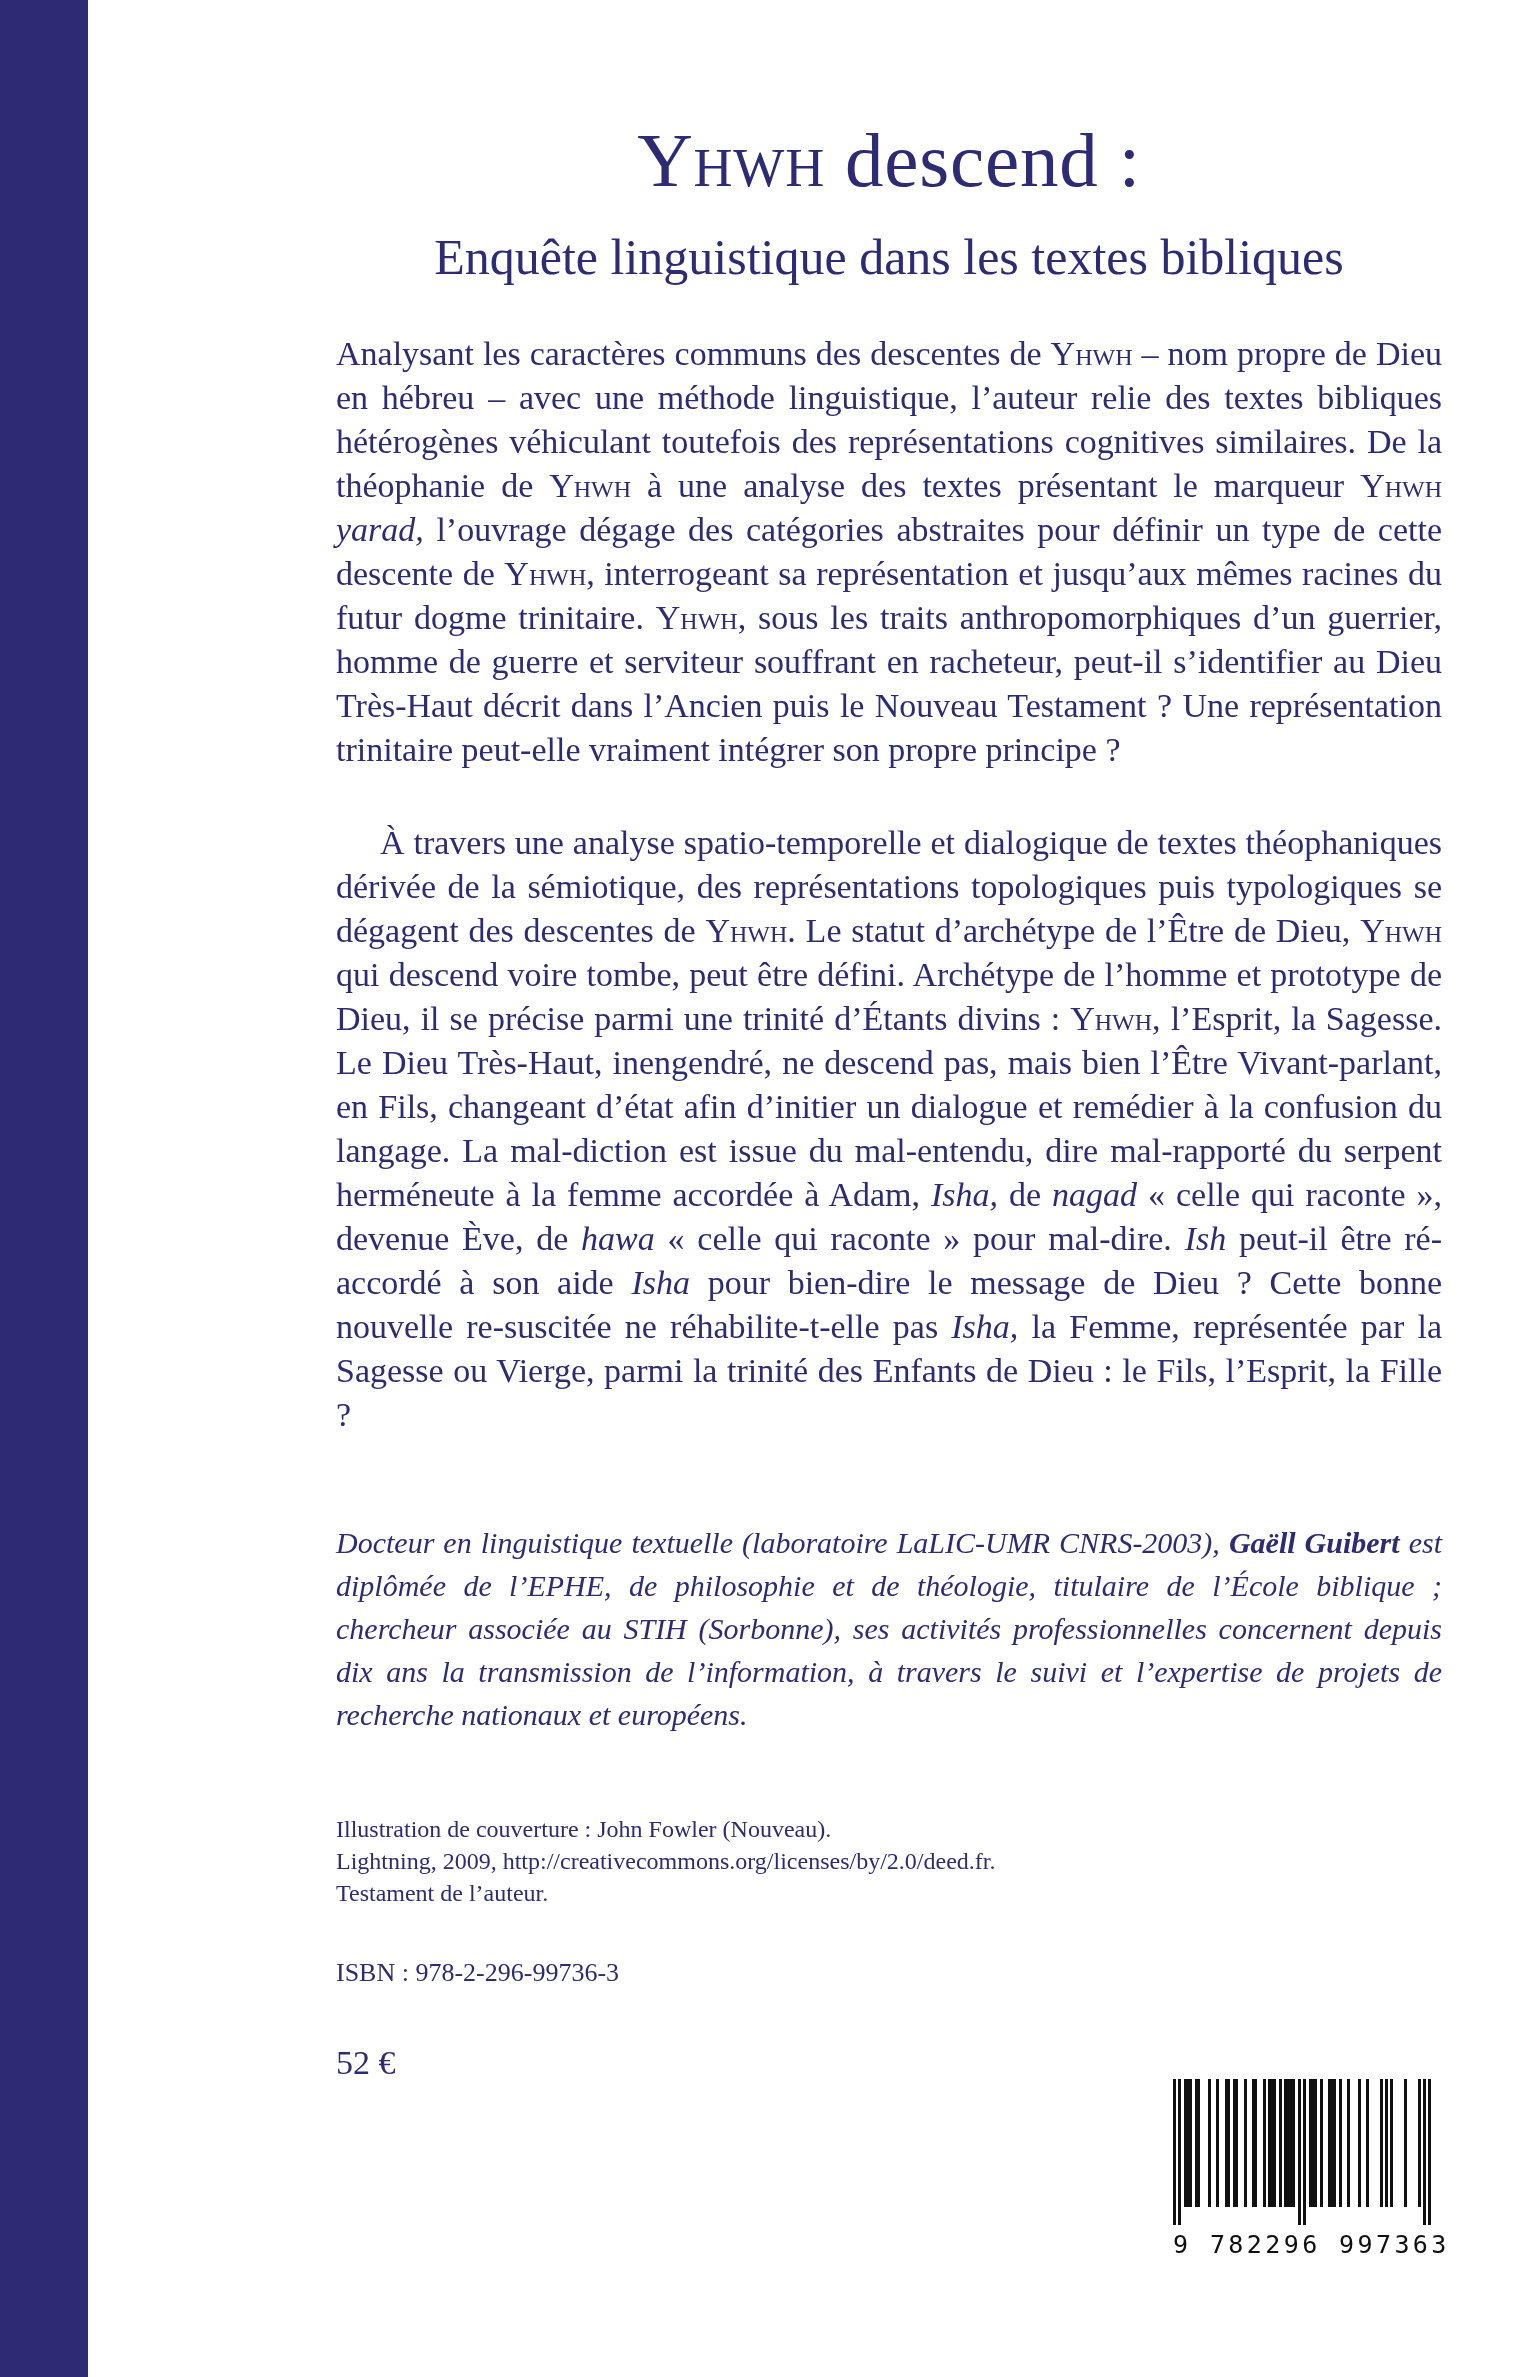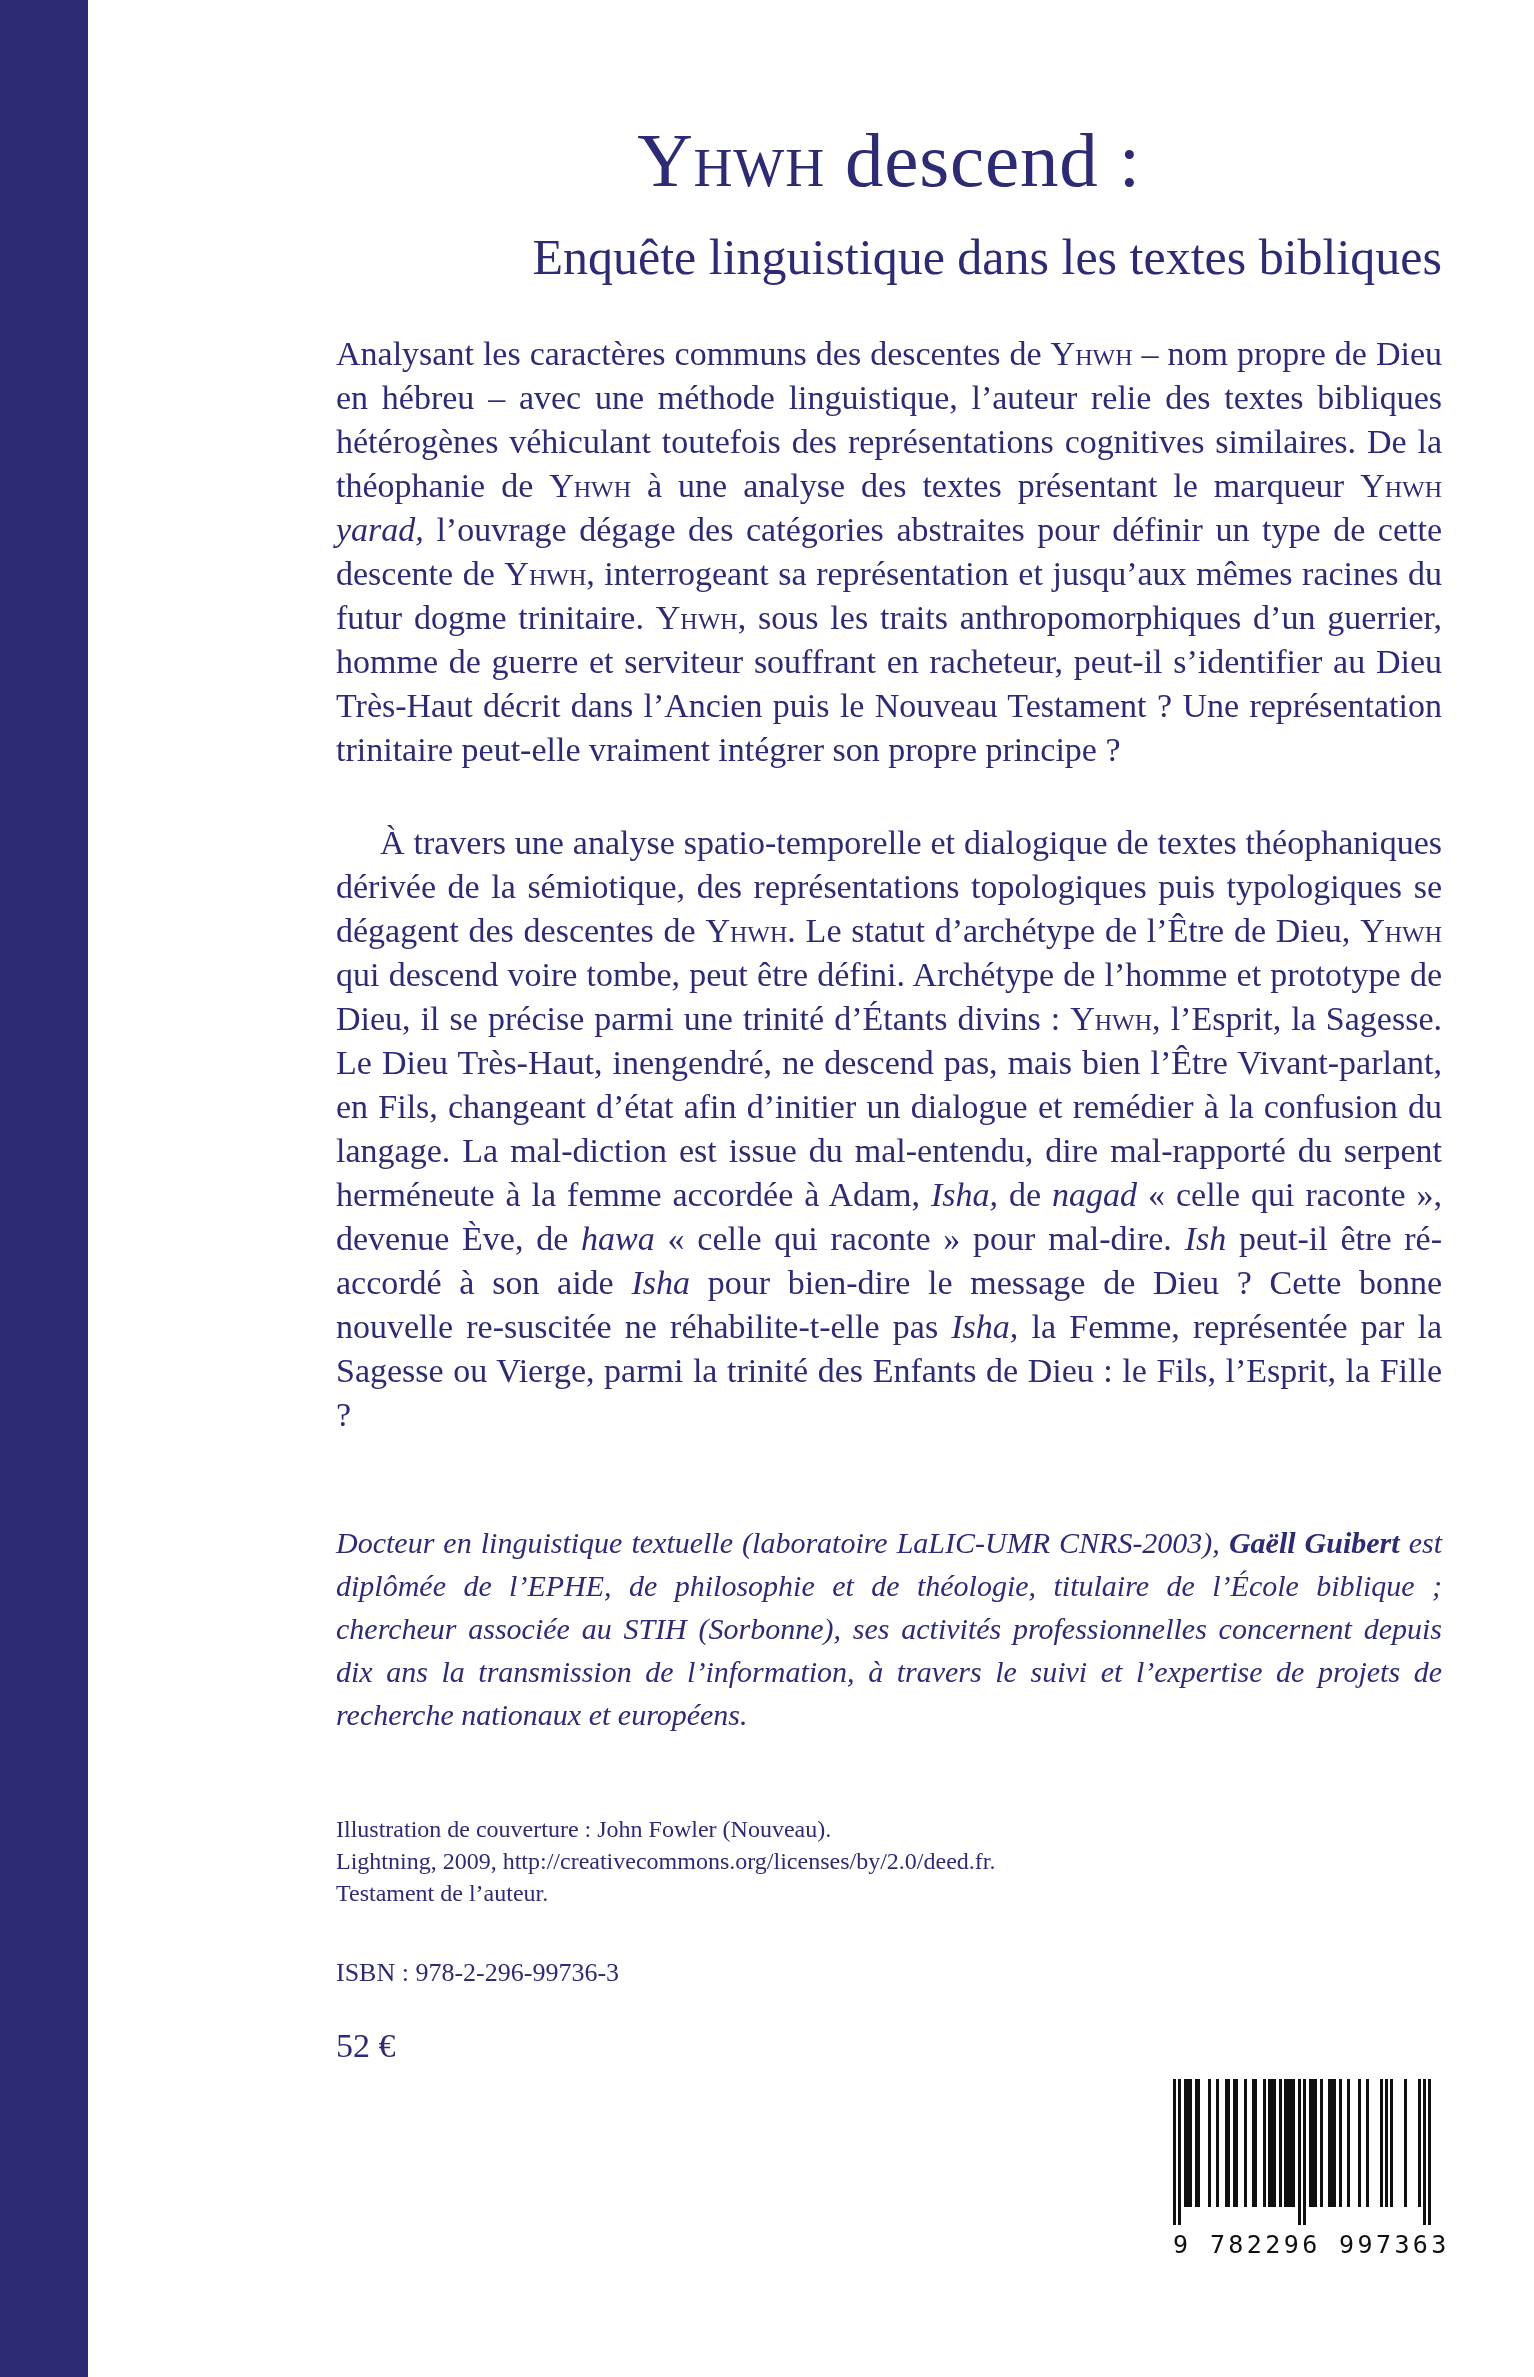--- a/index.html
+++ b/index.html
@@ -31,21 +31,21 @@
     line-height: 86px;
     text-align: center;
     letter-spacing: 0.8px;
   }
   .title .line { display: block; }
   .subtitle {
     margin: 23.5px 0 0;
     font-weight: 400;
     font-size: 50px;
     line-height: 60px;
-    text-align: right;
+    text-align: center;
   }
   .sc { font-variant: small-caps; }
   .it { font-style: italic; }
   .bd { font-weight: bold; }
   .synopsis { margin-top: 45px; }
   .para {
     margin: 0;
     font-size: 34px;
     line-height: 44px;
     text-align: justify;
@@ -55,21 +55,21 @@
   .bio {
     margin: 84px 0 0;
     font-size: 30px;
     line-height: 43px;
     text-align: justify;
     font-style: italic;
   }
   .credits { margin-top: 77px; font-size: 24px; line-height: 32px; }
   .credit-line { white-space: nowrap; }
   .isbn { margin-top: 49px; font-size: 26px; }
-  .price { margin-top: 39px; font-size: 34px; }
+  .price { margin-top: 56px; font-size: 34px; }
   .barcode {
     position: absolute;
     left: 1173px; top: 2079px;
     width: 262px;
   }
   .bars { position: relative; height: 146px; }
   .bar { position: absolute; top: 0; background: #101010; }
   .barcode-number {
     margin-top: 5px;
     font-family: "DejaVu Sans Mono", monospace;

